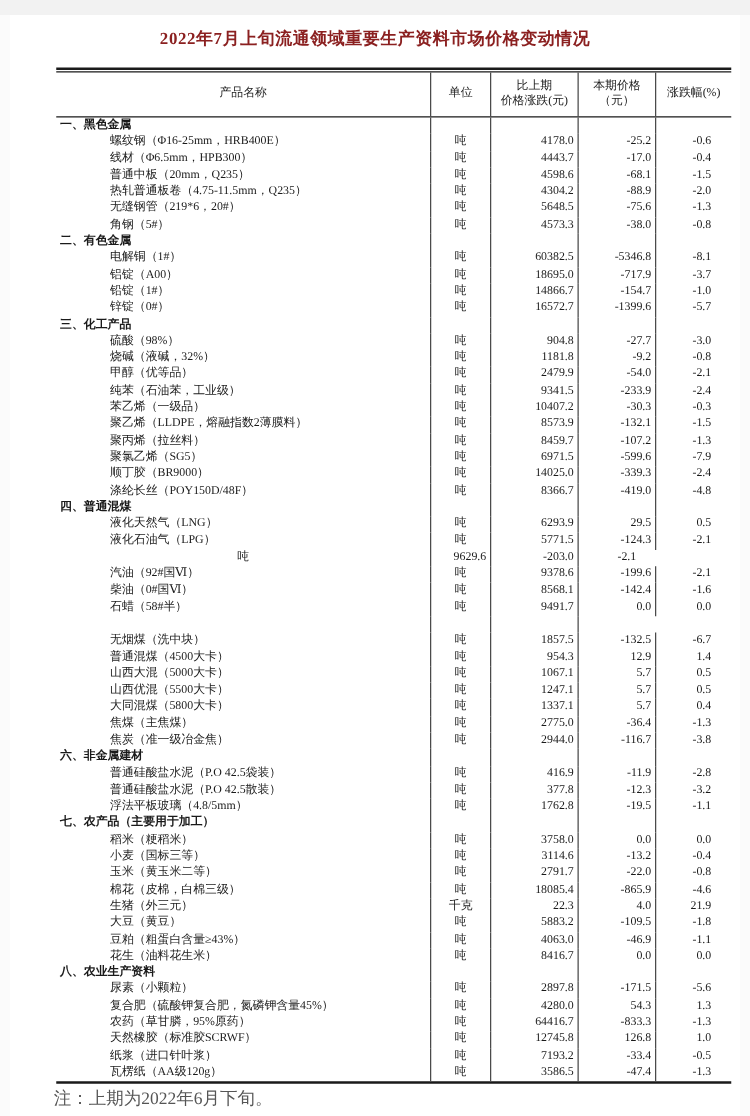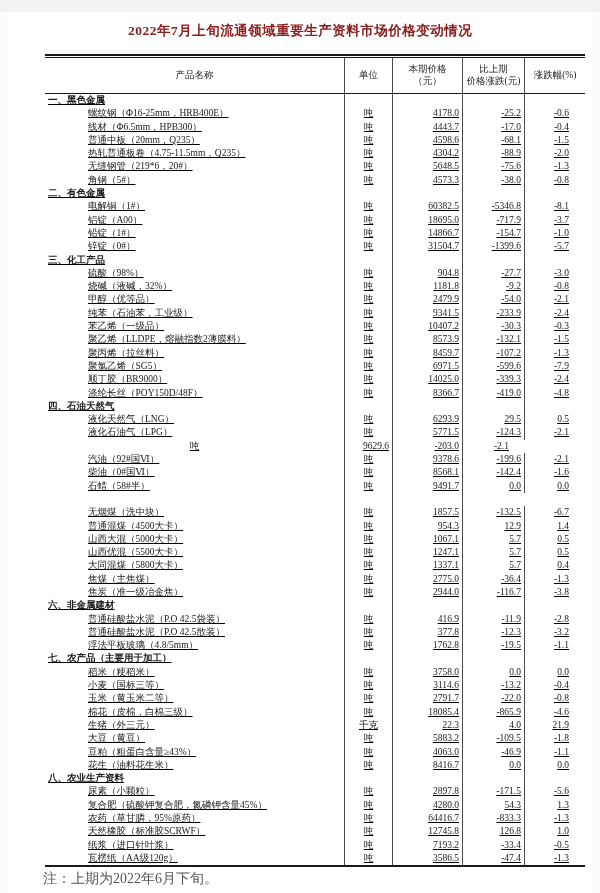--- a/index.html
+++ b/index.html
@@ -19,21 +19,21 @@
   .thead {
     display: grid; grid-template-columns: 300px 48px 70px 62px 60px;
     border-top: 1px solid #1a1a1a; border-bottom: 1.5px solid #1a1a1a;
     height: 37px;
   }
   .thead .hc {
     display: flex; flex-direction: column; justify-content: center; align-items: center;
     font-size: 9.5px; color: #1a1a1a; line-height: 11.5px; text-align: center;
   }
   .thead .hc.bline, .row .bline { border-right: 1px solid #4a4a4a; }
-  .tbody { border-bottom: 2px solid #1a1a1a; text-decoration: underline; }
+  .tbody { border-bottom: 2px solid #1a1a1a; }
   .row {
     display: grid; grid-template-columns: 300px 48px 70px 62px 60px;
     height: 13.3px;
   }
   .row .cell {
     display: flex; align-items: center; overflow: hidden; white-space: nowrap;
     font-size: 9.5px; color: #1a1a1a; line-height: 13.3px;
   }
   .row .c0 { padding-left: 43px; }
   .row.section .c0 { padding-left: 3px; font-weight: bold; }
@@ -51,26 +51,26 @@
   <div class="table-wrap">
     <div class="top-bar"></div>
     <div class="thead">
       <div class="hc bline">
         <span>产品名称</span>
       </div>
       <div class="hc bline">
         <span>单位</span>
       </div>
       <div class="hc bline">
+        <span>比上期</span>
+        <span>价格涨跌(元)</span>
+      </div>
+      <div class="hc bline">
         <span>本期价格</span>
         <span>（元）</span>
-      </div>
-      <div class="hc bline">
-        <span>比上期</span>
-        <span>价格涨跌(元)</span>
       </div>
       <div class="hc">
         <span>涨跌幅(%)</span>
       </div>
     </div>
     <div class="tbody">
         <div class="row section">
           <div class="cell c0 bline">一、黑色金属</div>
           <div class="cell c1 bline"></div>
           <div class="cell c2 bline"></div>
@@ -143,21 +143,21 @@
         <div class="row">
           <div class="cell c0 bline">铅锭（1#）</div>
           <div class="cell c1 bline">吨</div>
           <div class="cell c2 bline">14866.7</div>
           <div class="cell c3 bline">-154.7</div>
           <div class="cell c4">-1.0</div>
         </div>
         <div class="row">
           <div class="cell c0 bline">锌锭（0#）</div>
           <div class="cell c1 bline">吨</div>
-          <div class="cell c2 bline">31504.7</div>
+          <div class="cell c2 bline">16572.7</div>
           <div class="cell c3 bline">-1399.6</div>
           <div class="cell c4">-5.7</div>
         </div>
         <div class="row section">
           <div class="cell c0 bline">三、化工产品</div>
           <div class="cell c1 bline"></div>
           <div class="cell c2 bline"></div>
           <div class="cell c3 bline"></div>
           <div class="cell c4"></div>
         </div>
@@ -225,21 +225,21 @@
           <div class="cell c4">-2.4</div>
         </div>
         <div class="row">
           <div class="cell c0 bline">涤纶长丝（POY150D/48F）</div>
           <div class="cell c1 bline">吨</div>
           <div class="cell c2 bline">8366.7</div>
           <div class="cell c3 bline">-419.0</div>
           <div class="cell c4">-4.8</div>
         </div>
         <div class="row section">
-          <div class="cell c0 bline">四、石油天然气</div>
+          <div class="cell c0 bline">四、普通混煤</div>
           <div class="cell c1 bline"></div>
           <div class="cell c2 bline"></div>
           <div class="cell c3 bline"></div>
           <div class="cell c4"></div>
         </div>
         <div class="row">
           <div class="cell c0 bline">液化天然气（LNG）</div>
           <div class="cell c1 bline">吨</div>
           <div class="cell c2 bline">6293.9</div>
           <div class="cell c3 bline">29.5</div>

